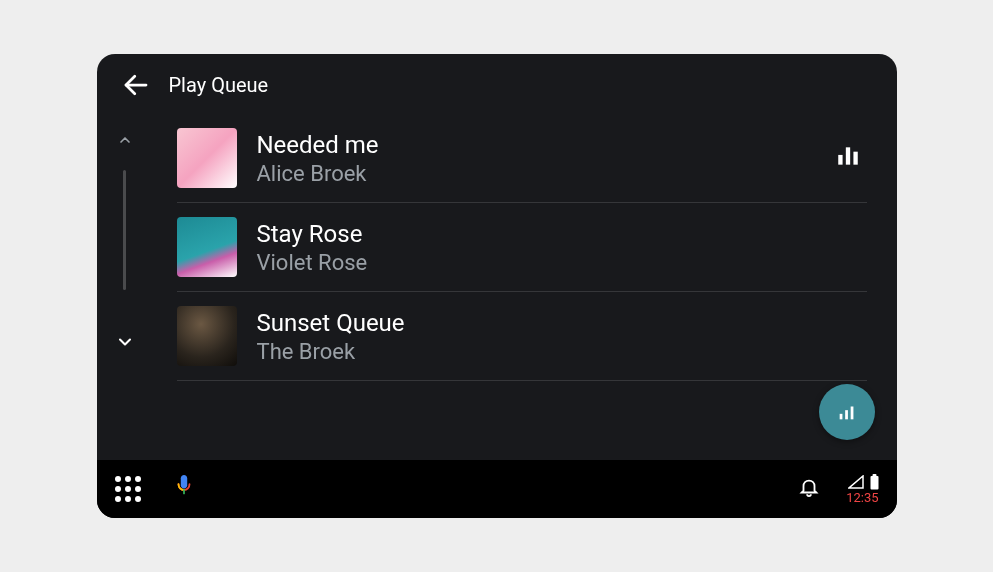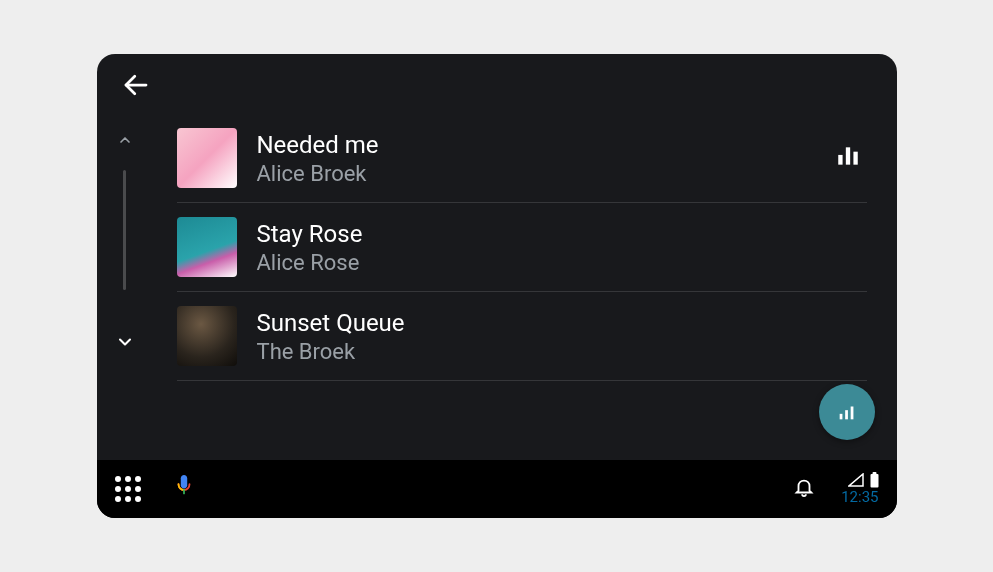--- a/index.html
+++ b/index.html
@@ -150,22 +150,22 @@
       flex-direction: column;
       align-items: flex-end;
       gap: 0px;
     }
     .status-top {
       display: flex;
       align-items: center;
       gap: 6px;
     }
     .time {
-      color: #0369a1;
-      font-size: 15px;
+      color: #ef4444;
+      font-size: 13px;
       font-weight: 400;
       margin-left: 10px;
     }
     .apps-grid {
       display: grid;
       grid-template-columns: repeat(3, 6px);
       grid-template-rows: repeat(3, 6px);
       gap: 4px;
     }
     .apps-grid span {
@@ -184,20 +184,21 @@
 
 <div class="device">
 
   <div class="header">
     <div class="back-btn">
       <svg width="30" height="30" viewBox="0 0 24 24" fill="none" stroke="#fff" stroke-width="2.2" stroke-linecap="round" stroke-linejoin="round">
         <line x1="20" y1="12" x2="4" y2="12"></line>
         <polyline points="11 5 4 12 11 19"></polyline>
       </svg>
     </div>
+    <div class="header-title">Play Queue</div>
   </div>
 
   <div class="content">
 
     <div class="scroll-rail">
       <div class="scroll-btn">
         <svg width="16" height="16" viewBox="0 0 24 24" fill="none" stroke="#9aa0a6" stroke-width="2.5" stroke-linecap="round" stroke-linejoin="round">
           <polyline points="6 15 12 9 18 15"></polyline>
         </svg>
       </div>
@@ -223,21 +224,21 @@
             <rect x="10" y="4" width="4" height="16"></rect>
             <rect x="17" y="8" width="4" height="12"></rect>
           </svg>
         </div>
       </div>
 
       <div class="row">
         <div class="art teal"></div>
         <div class="row-text">
           <div class="row-title">Stay Rose</div>
-          <div class="row-sub">Alice Rose</div>
+          <div class="row-sub">Violet Rose</div>
         </div>
       </div>
 
       <div class="row">
         <div class="art dark"></div>
         <div class="row-text">
           <div class="row-title">Sunset Queue</div>
           <div class="row-sub">The Broek</div>
         </div>
       </div>

